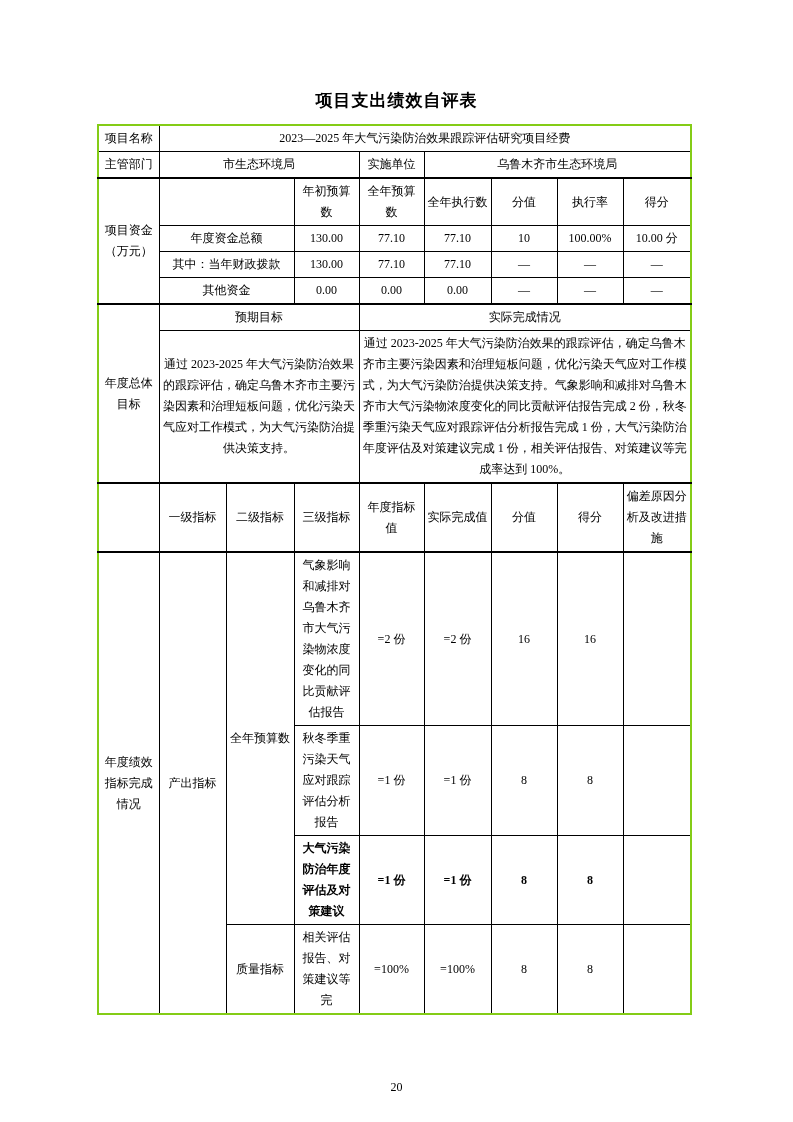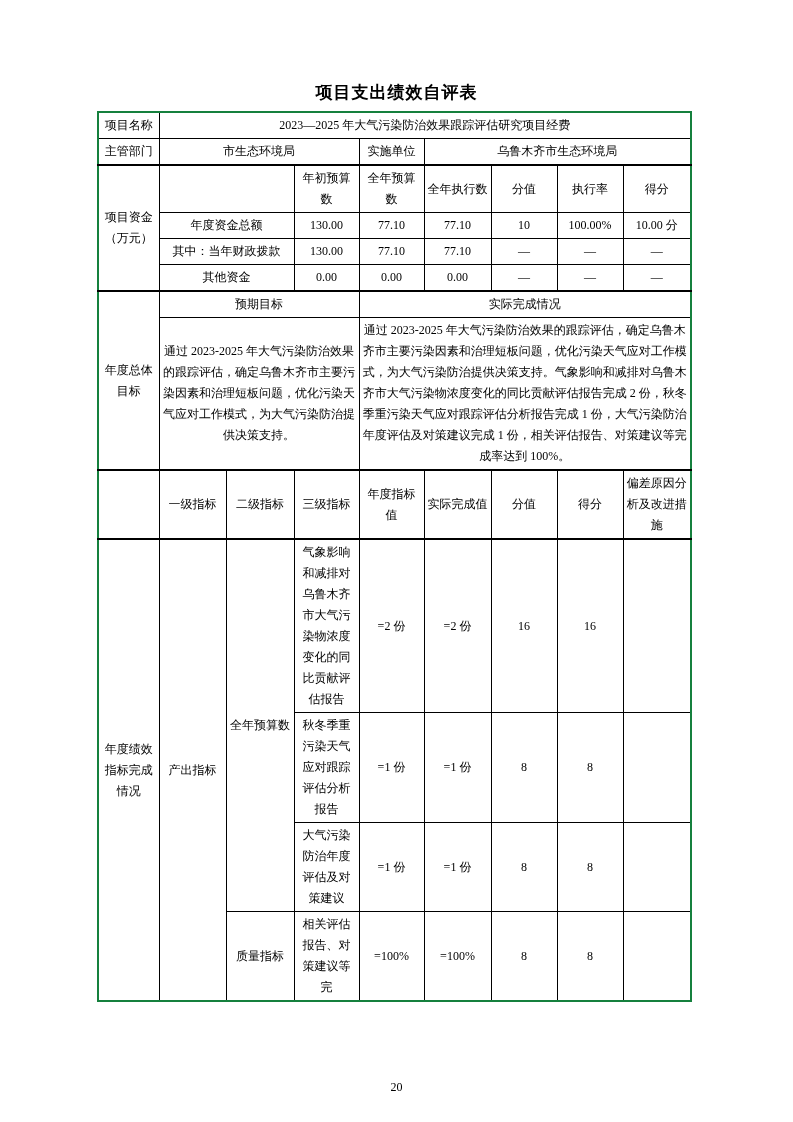--- a/index.html
+++ b/index.html
@@ -9,41 +9,41 @@
   }
   .page {
     position: relative;
     width: 793px; height: 1122px;
     background: #ffffff;
     color: #000000;
     font-family: "Liberation Serif", "DejaVu Serif", serif;
     overflow: hidden;
   }
   .doc-title {
-    margin: 4px;
+    margin: 12px;
     padding-top: 78px;
     text-align: center;
     font-size: 17px;
     font-weight: bold;
     letter-spacing: 1px;
     line-height: 1.3;
   }
   .doc-subtitle {
     margin: 0;
     text-align: center;
     font-size: 15px;
     font-weight: bold;
     line-height: 1.35;
   }
   table.selfeval {
     margin: 7px 0 0 97px;
     border-collapse: collapse;
     table-layout: fixed;
     width: 593px;
-    border: 2px solid #15803d;
+    border: 2px solid #84cc16;
   }
   table.selfeval td {
     border: 1px solid #000;
     font-size: 12px;
     line-height: 1.75;
     text-align: center;
     vertical-align: middle;
     padding: 2px 3px;
     overflow: hidden;
   }
@@ -60,21 +60,21 @@
   
   tr.r-name   { height: 24px; }
   tr.r-dept   { height: 22px; }
   tr.r-fhead  { height: 38px; }
   tr.r-frow   { height: 23px; }
   tr.r-ghead  { height: 23px; }
   tr.r-gbody  { height: 125px; }
   tr.r-ihead  { height: 65px; }
   tr.r-ind1   { height: 167px; }
   tr.r-ind2   { height: 104px; }
-  tr.r-ind3   { height: 88px; }
+  tr.r-ind3   { height: 88px; font-weight: bold; }
   tr.r-ind4   { height: 60px; }
   .page-number {
     position: absolute;
     left: 0; top: 1080px;
     width: 793px;
     text-align: center;
     font-size: 12px;
   }
 </style>
 </head>

